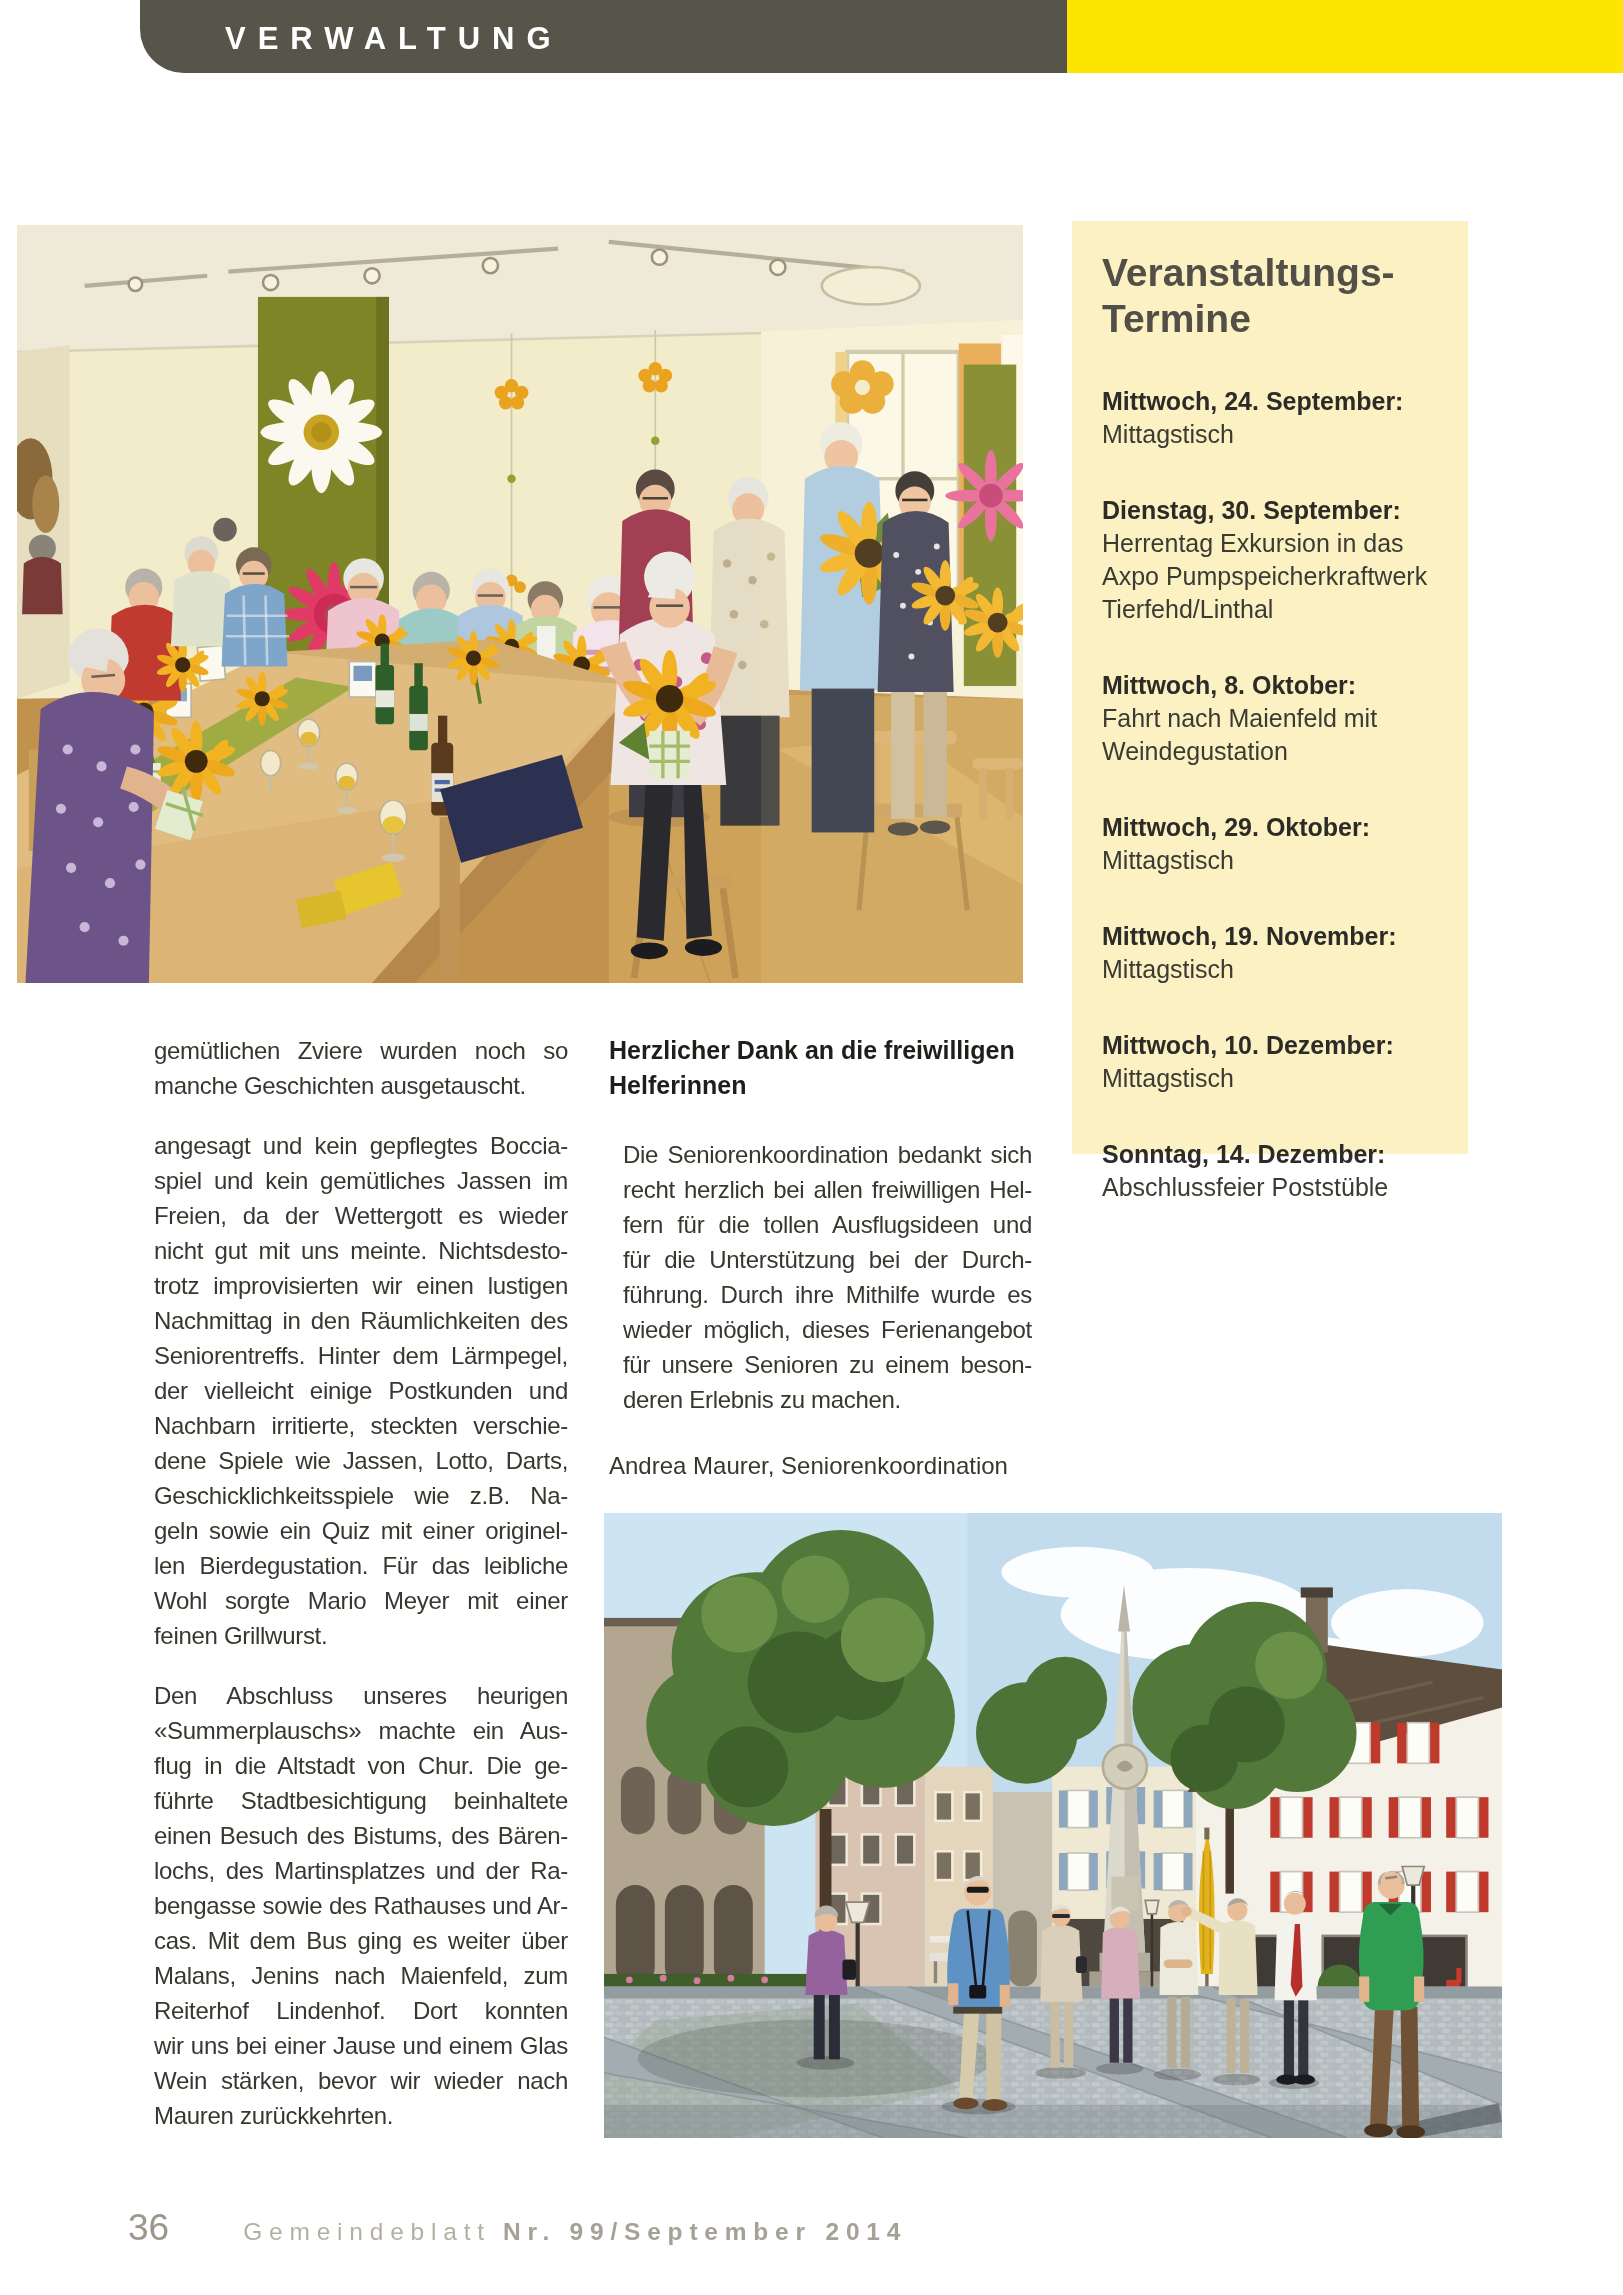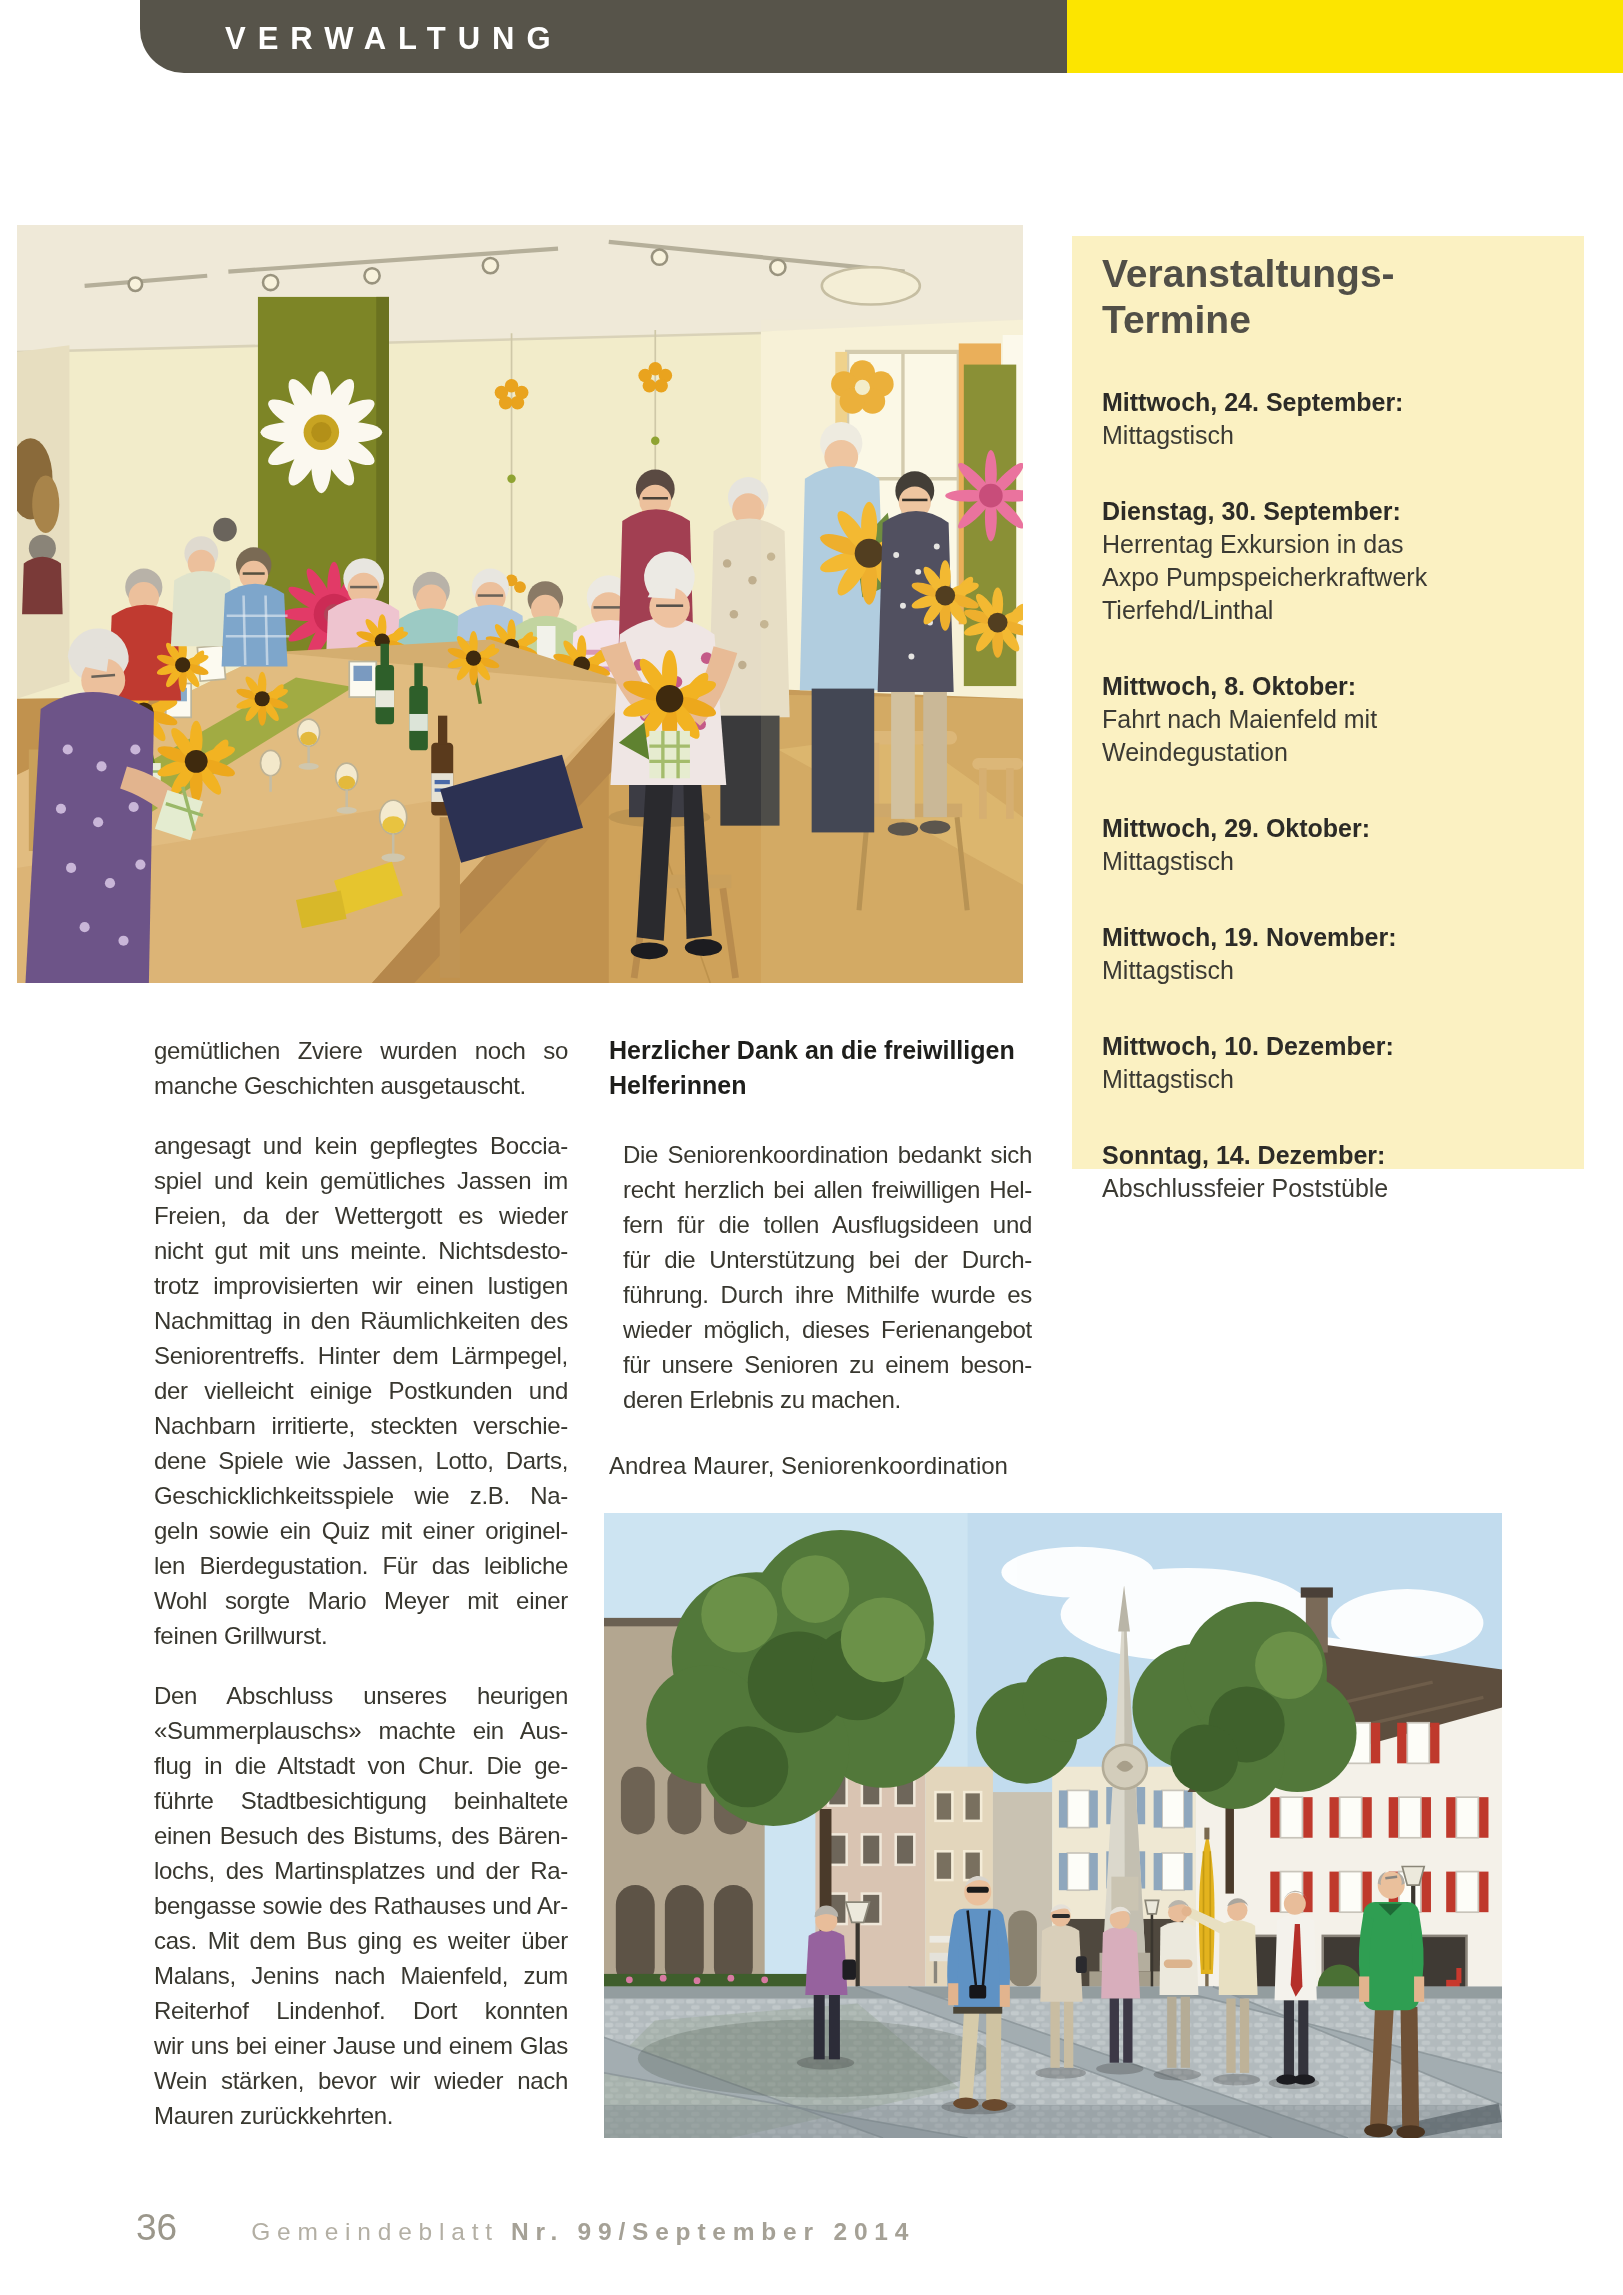--- a/index.html
+++ b/index.html
@@ -18,22 +18,22 @@
   }
   .header-accent{
     position:absolute;left:1067px;top:0;width:556px;height:73px;background:#fce500;
   }
   
   .photo1{position:absolute;left:17px;top:225px;width:1006px;height:758px;overflow:hidden;}
   .photo2{position:absolute;left:604px;top:1513px;width:898px;height:625px;overflow:hidden;}
   .photo1 svg,.photo2 svg{display:block;width:100%;height:100%;}
   
   .sidebar{
-    position:absolute;left:1072px;top:236px;width:512px;height:933px;
-    background:#fbf1c2;box-sizing:border-box;padding:15px 30px 0 30px;
+    position:absolute;left:1072px;top:221px;width:396px;height:933px;
+    background:#fbf1c2;box-sizing:border-box;padding:29px 30px 0 30px;
   }
   .sidebar-title .line{
     font-size:39px;line-height:46px;font-weight:bold;color:#514f47;
     white-space:nowrap;
   }
   .sidebar-title{margin-bottom:32px;}
   .event{margin-bottom:36px;margin-top:43px;}
   .event-title{font-size:25px;line-height:33px;font-weight:bold;color:#2c2b27;white-space:nowrap;}
   .event-lines .line{font-size:25px;line-height:33px;color:#3b3a33;white-space:nowrap;}
   
@@ -45,21 +45,21 @@
     font-size:24px;line-height:35px;letter-spacing:-0.3px;
     text-align:justify;text-align-last:justify;white-space:nowrap;
   }
   .para .line-last{text-align-last:left;}
   .col-heading{margin:0 0 34px 0;}
   .col-heading .line{
     font-size:25px;line-height:35px;font-weight:bold;color:#1e1e1b;white-space:nowrap;
   }
   .byline{margin-top:31px;font-size:24px;line-height:35px;color:#38372f;white-space:nowrap;}
   
-  .footer{position:absolute;left:136px;top:2207px;white-space:nowrap;}
+  .footer{position:absolute;left:128px;top:2207px;white-space:nowrap;}
   .footer .page-number{
     display:inline-block;font-size:37px;color:#9b978b;vertical-align:baseline;
   }
   .footer .journal{
     display:inline-block;margin-left:74px;font-size:24.5px;letter-spacing:6.8px;color:#b3afa4;
   }
   .footer .issue{
     display:inline-block;margin-left:12px;font-size:24.5px;letter-spacing:6.8px;color:#a5a196;font-weight:bold;
   }
 </style>

